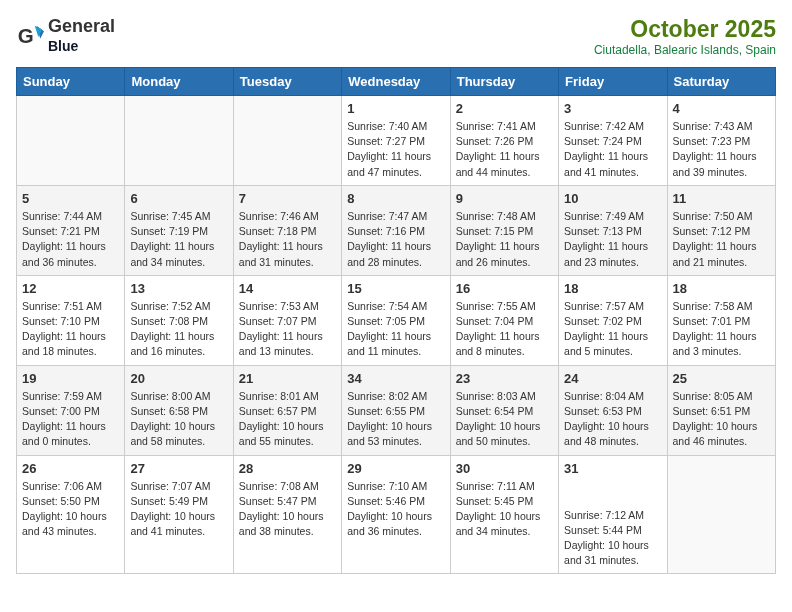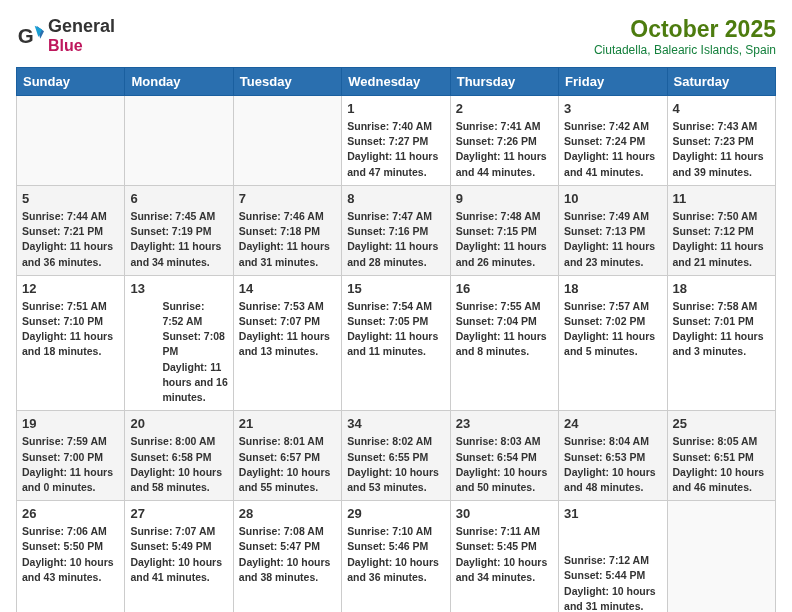--- a/index.html
+++ b/index.html
@@ -67,21 +67,20 @@
     .day-num {
       font-size: 13px;
       font-weight: bold;
       margin-bottom: 3px;
       display: block;
     }
     .day-info {
       font-size: 10.5px;
       line-height: 1.45;
       color: #333;
-      font-weight: bold;
     }
     tr:nth-child(even) td {
       background: #f4f4f4;
     }
     tr:nth-child(even) td.empty {
       background: #eeeeee;
     }
     
     tr.row-even td { background: #f4f4f4; }
     tr.row-odd td { background: #fff; }
@@ -92,21 +91,21 @@
 
 <div class="header">
   <div class="logo">
     <svg class="logo-icon" viewBox="0 0 30 30">
       <text x="2" y="22" font-size="22" font-weight="bold" fill="#333">G</text>
       <polygon points="22,4 30,10 26,18" fill="#2a6faf"></polygon>
       <polygon points="26,4 34,8 30,16" fill="#1a9fd4" transform="translate(-6,0)"></polygon>
     </svg>
     <div>
       <span style="font-size:18px;font-weight:bold;color:#333;">General</span><br>
-      <span style="font-size:16px;font-weight:bold;color:#be185d;">Blue</span>
+      <span style="font-size:14px;font-weight:bold;color:#0f172a;">Blue</span>
     </div>
   </div>
   <div class="title-area">
     <div class="month-title">October 2025</div>
     <div class="location-title">Ciutadella, Balearic Islands, Spain</div>
   </div>
 </div>
 
 <table class="calendar">
   <thead>
@@ -196,21 +195,21 @@
       </tr>
       <tr class="row-odd">
         <td>
           <span class="day-num">12</span>
           <div class="day-info" style="white-space: pre-line;">Sunrise: 7:51 AM
 Sunset: 7:10 PM
 Daylight: 11 hours and 18 minutes.</div>
         </td>
         <td>
           <span class="day-num">13</span>
-          <div class="day-info" style="white-space: pre-line; margin-left: 32px;">Sunrise: 7:52 AM
+          <div class="day-info" style="white-space: pre-line;">Sunrise: 7:52 AM
 Sunset: 7:08 PM
 Daylight: 11 hours and 16 minutes.</div>
         </td>
         <td>
           <span class="day-num">14</span>
           <div class="day-info" style="white-space: pre-line;">Sunrise: 7:53 AM
 Sunset: 7:07 PM
 Daylight: 11 hours and 13 minutes.</div>
         </td>
         <td>

